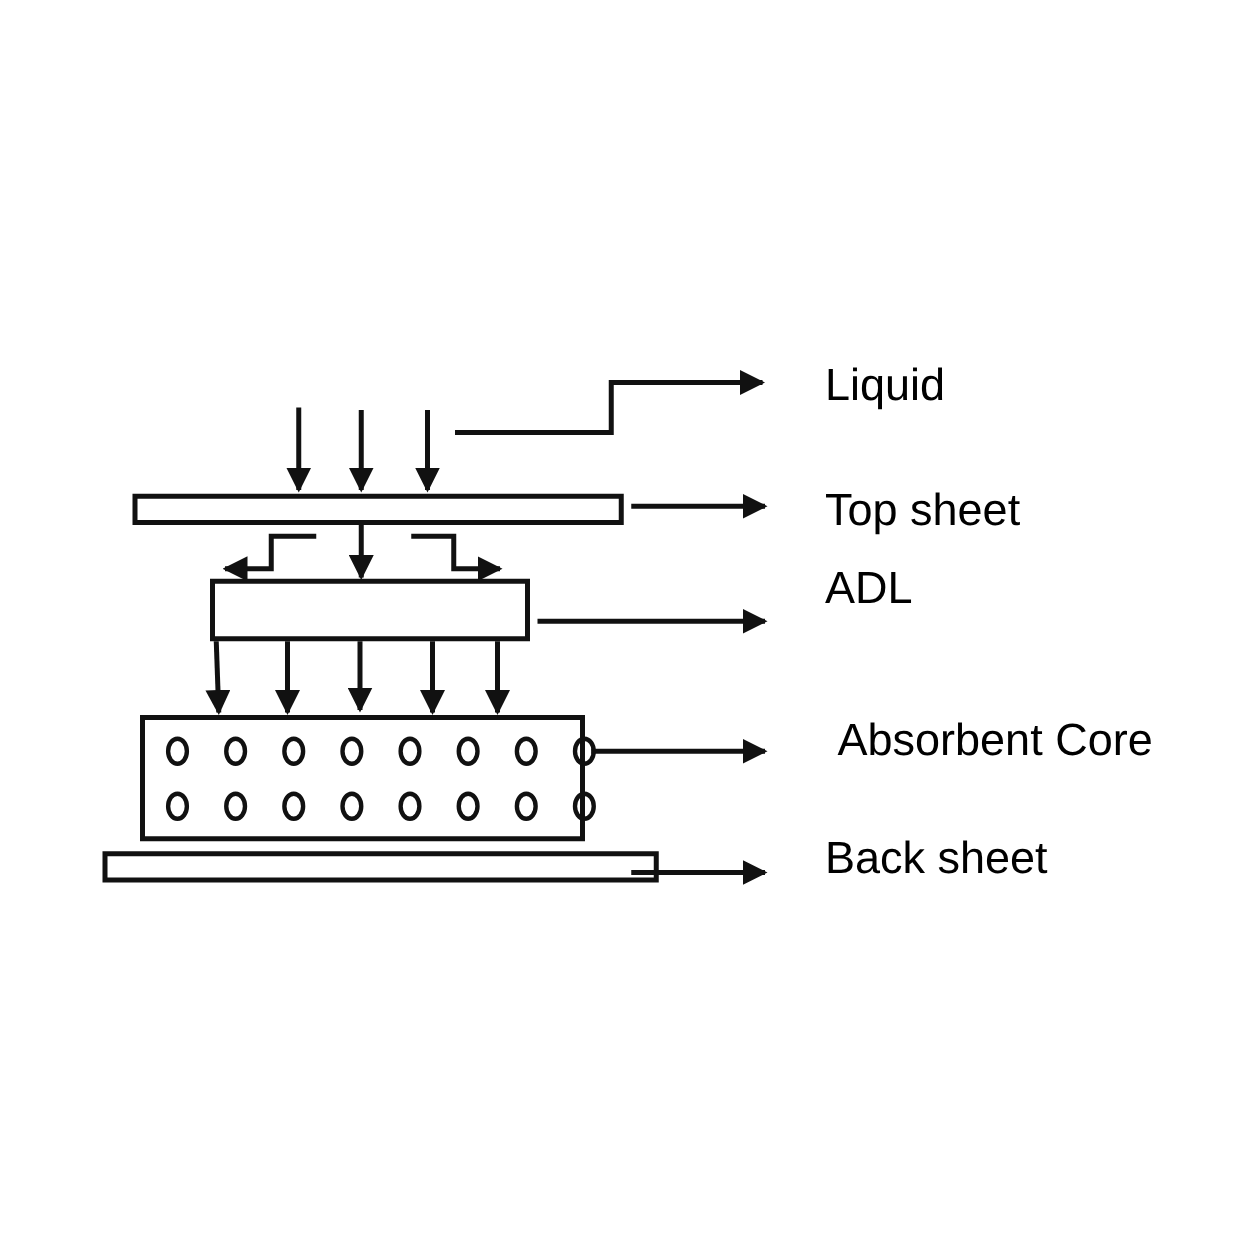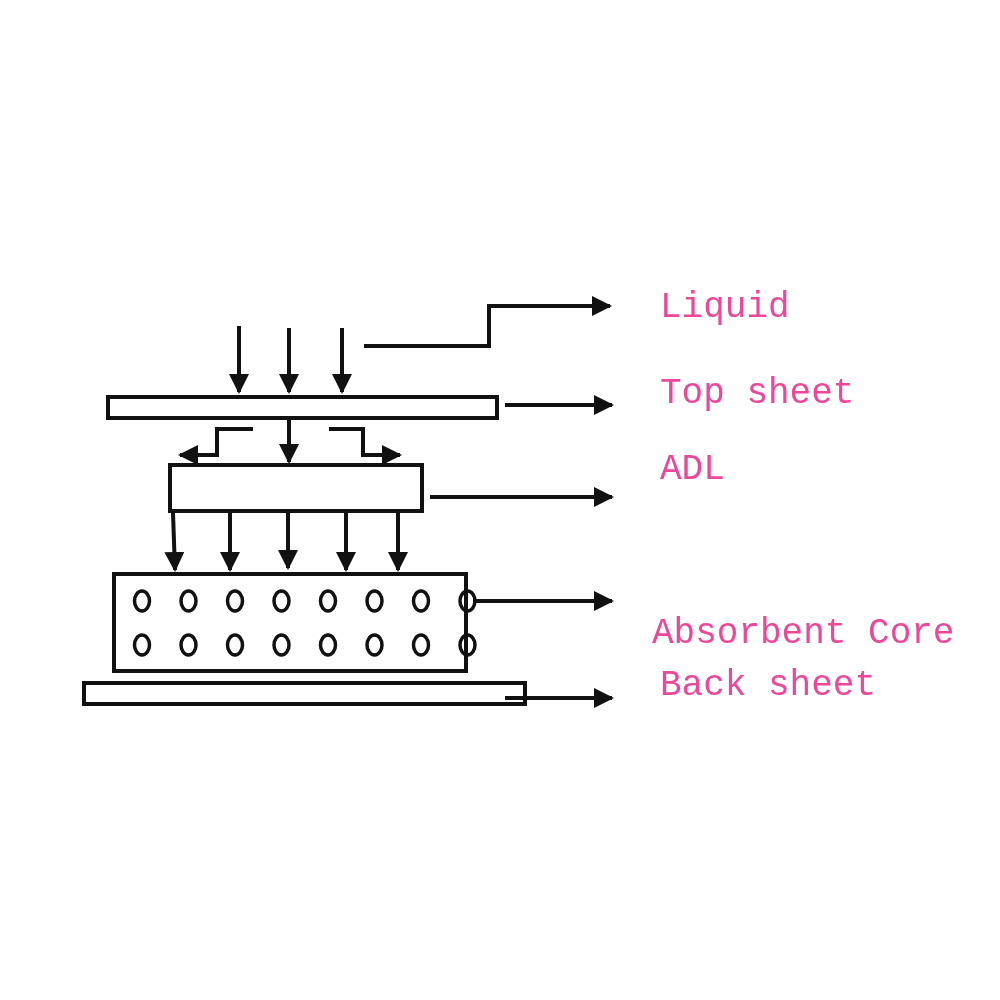--- a/index.html
+++ b/index.html
@@ -1,22 +1,22 @@
 <!DOCTYPE html>
 <html><head>
   <meta charset="utf-8">
   <style>
     html, body { margin: 0; padding: 0; background: #ffffff; }
     body { width: 1000px; height: 1000px; position: relative; overflow: hidden; }
     #diagram { position: absolute; left: 0; top: 0; width: 1000px; height: 1000px; }
     .label {
       position: absolute;
-      font-family: Liberation Mono, monospace;
+      font-family: Liberation Sans, sans-serif;
       font-size: 36px;
-      color: #ec4899;
+      color: #000000;
       white-space: nowrap;
       line-height: 1;
     }
   </style>
 </head>
 <body>
 
 <svg id="diagram" xmlns="http://www.w3.org/2000/svg" width="1000" height="1000" viewBox="0 0 1000 1000">
   <defs>
     <marker id="ah" viewBox="0 0 10 10" refX="9" refY="5" markerWidth="5" markerHeight="5" orient="auto">
@@ -68,16 +68,16 @@
 
     <polyline points="364,346 489,346 489,306 610,306" marker-end="url(#ah)"></polyline>
     <line x1="505" y1="405" x2="612" y2="405" marker-end="url(#ah)"></line>
     <line x1="430" y1="497" x2="612" y2="497" marker-end="url(#ah)"></line>
     <line x1="473" y1="601" x2="612" y2="601" marker-end="url(#ah)"></line>
     <line x1="505" y1="698" x2="612" y2="698" marker-end="url(#ah)"></line>
   </g>
 </svg>
 
 <div class="label" style="left:660px; top:290px;">Liquid</div>
-<div class="label" style="left:660px; top:376px;">Top sheet</div>
+<div class="label" style="left:660px; top:390px;">Top sheet</div>
 <div class="label" style="left:660px; top:452px;">ADL</div>
-<div class="label" style="left:652px; top:574px;margin-top:42px;">Absorbent Core</div>
+<div class="label" style="left:670px; top:574px;">Absorbent Core</div>
 <div class="label" style="left:660px; top:668px;text-align:center;">Back sheet</div>
 
 </body></html>

